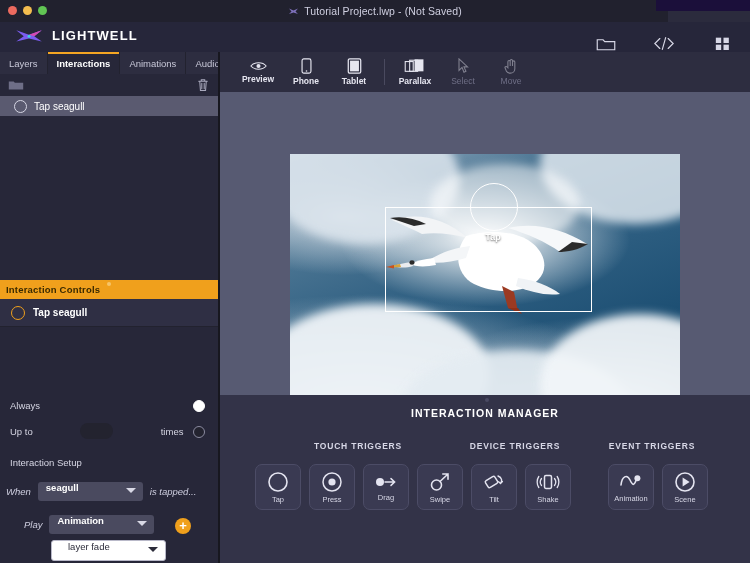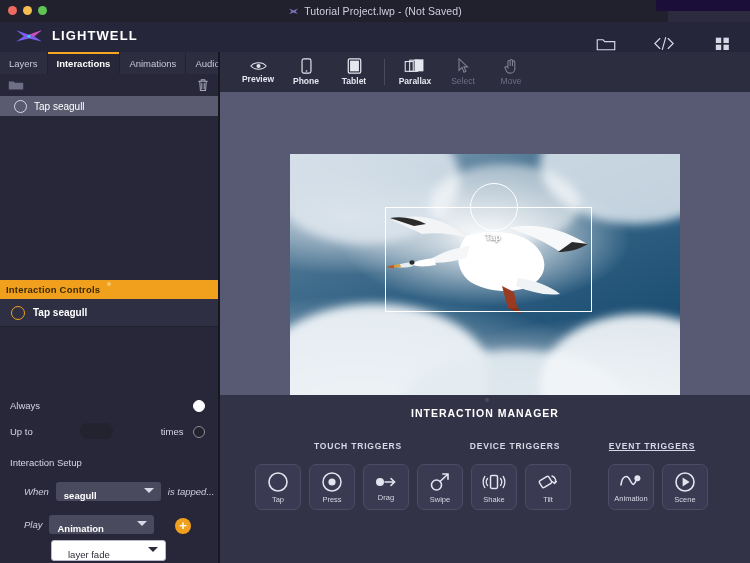--- a/index.html
+++ b/index.html
@@ -62,22 +62,22 @@
   .rowopt{position:absolute;left:0;width:218px;height:26px;display:flex;align-items:center;}
   .rowopt .lab{color:#d5d5e2;font-size:9.5px;margin-left:10px;}
   .radio{position:absolute;right:13px;top:8px;width:10px;height:10px;border-radius:50%;border:1.3px solid #8b8ba0;background:#23232f;cursor:pointer;}
   .radio.on{background:#ffffff;border-color:#ffffff;}
   .numfield{width:33px;height:16px;border-radius:8px;background:#23232f;margin-left:8px;cursor:text;}
   .times{color:#d5d5e2;font-size:9.5px;margin-left:9px;}
 
   .setup-title{position:absolute;left:10px;top:405px;color:#d8d8e6;font-size:9.5px;}
 
   .whenrow{position:absolute;left:0;top:428px;width:218px;height:22px;display:flex;align-items:center;}
-  .whenrow .kw{color:#cfcfe0;font-size:9.5px;font-style:italic;margin-left:24px;}
-  .sel{position:relative;height:19px;border-radius:3px;display:flex;align-items:flex-end;cursor:pointer;}
+  .whenrow .kw{color:#cfcfe0;font-size:9.5px;font-style:italic;margin-left:6px;}
+  .sel{position:relative;height:19px;border-radius:3px;display:flex;align-items:flex-start;cursor:pointer;}
   .sel .txt{font-size:9.5px;}
   .sel .arrow{position:absolute;right:7px;top:6px;width:0;height:0;border-left:5px solid transparent;border-right:5px solid transparent;}
   .sel-dark{background:#4a4a5f;margin-left:7px;}
   .sel-dark .txt{color:#ffffff;font-weight:bold;margin-left:8px;}
   .sel-dark .arrow{border-top:5px solid #d9d9e6;}
   .sel-light{background:#ffffff;border:1px solid #b9b9c9;}
   .sel-light .txt{color:#2c2c3a;margin-left:8px;}
   .sel-light .arrow{border-top:5px solid #2c2c3a;}
   .tapped{color:#cfcfe0;font-size:9.5px;font-style:italic;margin-left:7px;}
 
@@ -371,39 +371,39 @@
             </svg>
             <span>Swipe</span>
           </div>
         </div>
       </div>
 
       <div class="grp" style="left:240px;">
         <div class="grp-title" style="width:110px;">DEVICE TRIGGERS</div>
         <div class="trigs" style="margin-left:11px;">
           <div class="trig">
+            <svg width="22" height="22" viewBox="0 0 22 22">
+              <rect x="3" y="7" width="11" height="8" rx="1.6" fill="none" stroke="#e4e4f0" stroke-width="1.5" transform="rotate(-32 8.5 11)"></rect>
+              <path d="M15 5 C19 6.5 19.5 10 17.5 12.5 M17.5 12.5 L19.4 10.6 M17.5 12.5 L15.6 10.8" fill="none" stroke="#e4e4f0" stroke-width="1.4" stroke-linecap="round"></path>
+            </svg>
+            <span>Tilt</span>
+          </div>
+          <div class="trig">
             <svg width="24" height="22" viewBox="0 0 24 22">
               <rect x="8.5" y="4.5" width="7" height="13" rx="1.4" fill="none" stroke="#e4e4f0" stroke-width="1.5"></rect>
               <path d="M5.5 7.5 C4 9.5 4 12.5 5.5 14.5 M2.8 5.5 C0.6 8.6 0.6 13.4 2.8 16.5" fill="none" stroke="#e4e4f0" stroke-width="1.3" stroke-linecap="round"></path>
               <path d="M18.5 7.5 C20 9.5 20 12.5 18.5 14.5 M21.2 5.5 C23.4 8.6 23.4 13.4 21.2 16.5" fill="none" stroke="#e4e4f0" stroke-width="1.3" stroke-linecap="round"></path>
             </svg>
             <span>Shake</span>
           </div>
-          <div class="trig">
-            <svg width="22" height="22" viewBox="0 0 22 22">
-              <rect x="3" y="7" width="11" height="8" rx="1.6" fill="none" stroke="#e4e4f0" stroke-width="1.5" transform="rotate(-32 8.5 11)"></rect>
-              <path d="M15 5 C19 6.5 19.5 10 17.5 12.5 M17.5 12.5 L19.4 10.6 M17.5 12.5 L15.6 10.8" fill="none" stroke="#e4e4f0" stroke-width="1.4" stroke-linecap="round"></path>
-            </svg>
-            <span>Tilt</span>
-          </div>
         </div>
       </div>
 
       <div class="grp" style="left:362px;">
-        <div class="grp-title" style="width:140px;text-decoration:underline;">EVENT TRIGGERS</div>
+        <div class="grp-title" style="width:140px;">EVENT TRIGGERS</div>
         <div class="trigs" style="margin-left:26px;">
           <div class="trig">
             <svg width="24" height="20" viewBox="0 0 24 20">
               <path d="M2 13 C3 4 8 2 11 8 C13.4 12.8 14.6 14.6 17 8.5" fill="none" stroke="#e4e4f0" stroke-width="1.6" stroke-linecap="round"></path>
               <circle cx="18.4" cy="6.2" r="3" fill="#e4e4f0"></circle>
             </svg>
             <span>Animation</span>
           </div>
           <div class="trig">
             <svg width="22" height="22" viewBox="0 0 22 22">

